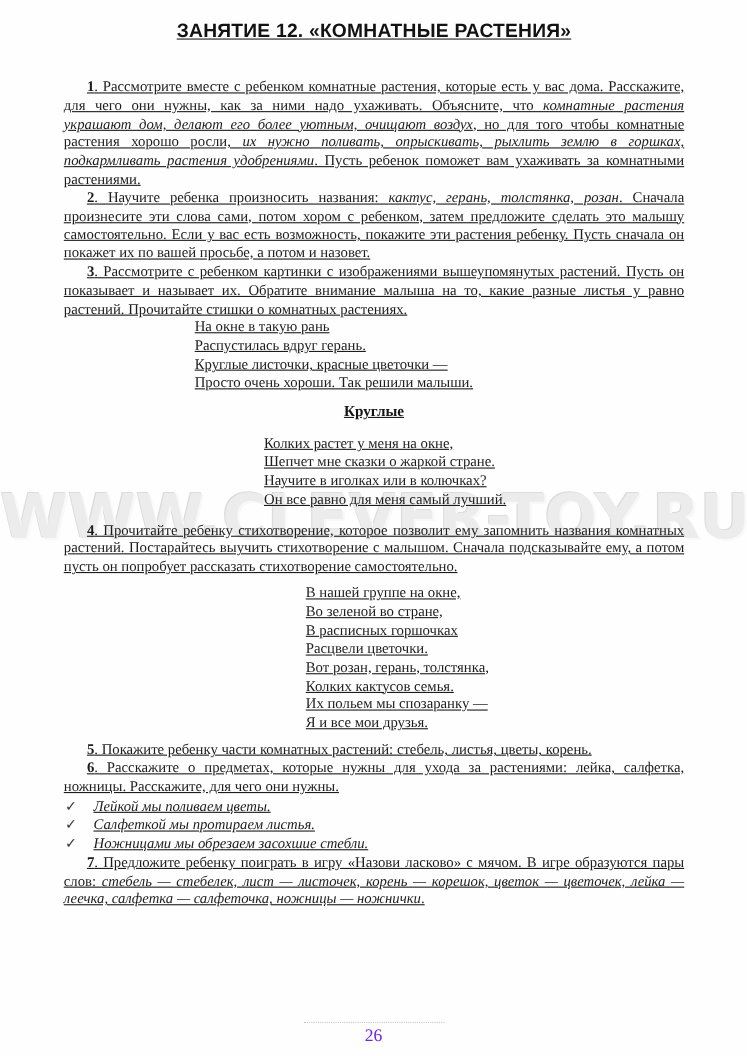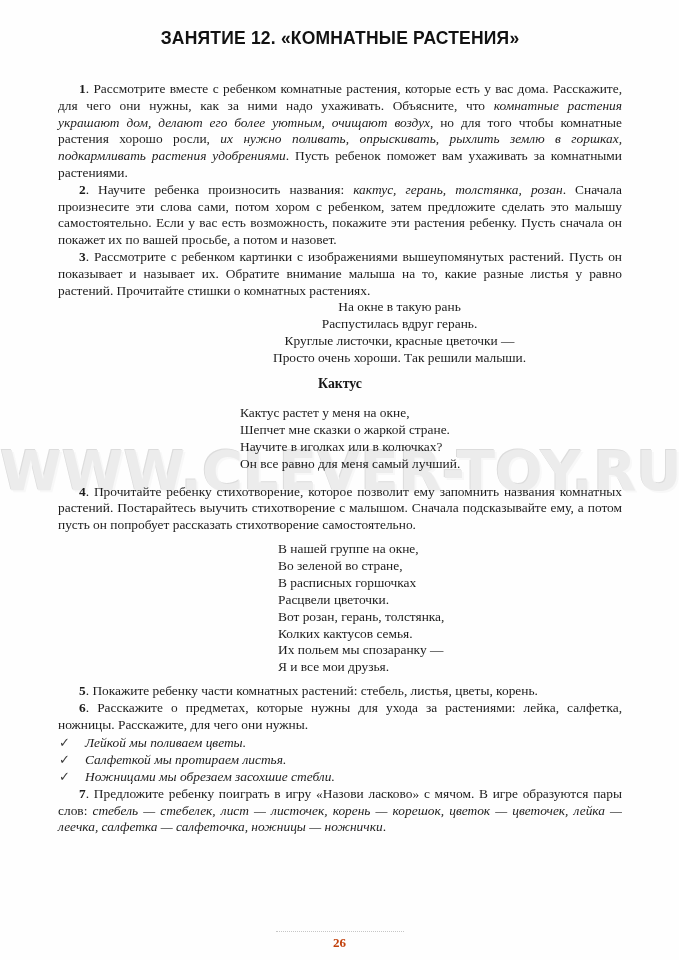--- a/index.html
+++ b/index.html
@@ -11,22 +11,23 @@
   .page {
     position: relative;
     width: 679px;
     height: 960px;
     background: #fefefe;
     overflow: hidden;
   }
   .content {
     position: relative;
     z-index: 1;
-    padding: 28px 57px 0 58px;
+    padding: 18px 57px 0 58px;
     color: #1c1c1c;
+    text-decoration: underline;
   }
   .doc-title {
     margin: 0 0 32px 0;
     font-family: "Liberation Sans", sans-serif;
     font-weight: bold;
     font-size: 17.5px;
     text-align: center;
     letter-spacing: 0.2px;
     color: #121212;
   }
@@ -44,21 +45,21 @@
     font-size: 13.8px;
     font-weight: bold;
     text-align: center;
     color: #161616;
   }
   .poem {
     font-size: 13.4px;
     line-height: 16.9px;
     margin-bottom: 9px;
   }
-  .poem-geran  { margin-left: 119px; text-align: center; }
+  .poem-geran  { margin-left: 119px; }
   .poem-kaktus { margin-left: 182px; margin-bottom: 11px; }
   .poem-group  { margin-left: 220px; margin-top: 7px; margin-bottom: 7px; }
   ul.checklist {
     list-style: none;
     margin: 0;
     padding: 0;
   }
   ul.checklist li {
     position: relative;
     padding-left: 27px;
@@ -98,23 +99,22 @@
     right: 0;
     text-align: center;
   }
   .footer-rule {
     width: 128px;
     margin: 0 auto 3px auto;
     border-top: 1px dotted #c6c6c6;
     height: 0;
   }
   .page-number {
-    font-size: 13px;
-    color: #c2410c;
-    font-weight: bold;
+    font-size: 16px;
+    color: #6d28d9;
   }
 </style>
 </head>
 <body>
 
 <div class="page">
 
   <div class="watermark">WWW.CLEVER-TOY.RU</div>
 
   <div class="content">
@@ -125,23 +125,23 @@
     <p class="body-par"><span class="seg-b">2</span><span>. Научите ребенка произносить названия: </span><span class="seg-i">кактус, герань, толстянка, розан</span><span>. Сначала произнесите эти слова сами, потом хором с ребенком, затем предложите сделать это малышу самостоятельно. Если у вас есть возможность, покажите эти растения ребенку. Пусть сначала он покажет их по вашей просьбе, а потом и назовет.</span></p>
     <p class="body-par"><span class="seg-b">3</span><span>. Рассмотрите с ребенком картинки с изображениями вышеупомянутых растений. Пусть он показывает и называет их. Обратите внимание малыша на то, какие разные листья у равно растений. Прочитайте стишки о комнатных растениях.</span></p>
 
     <div class="poem poem-geran">
         <div class="poem-line">На окне в такую рань</div>
         <div class="poem-line">Распустилась вдруг герань.</div>
         <div class="poem-line">Круглые листочки, красные цветочки —</div>
         <div class="poem-line">Просто очень хороши. Так решили малыши.</div>
       </div>
 
-    <h2 class="poem-heading">Кактус</h2>
+    <h2 class="poem-heading">Круглые</h2>
     <div class="poem poem-kaktus">
-        <div class="poem-line">Кактус растет у меня на окне,</div>
+        <div class="poem-line">Колких растет у меня на окне,</div>
         <div class="poem-line">Шепчет мне сказки о жаркой стране.</div>
         <div class="poem-line">Научите в иголках или в колючках?</div>
         <div class="poem-line">Он все равно для меня самый лучший.</div>
       </div>
 
     <p class="body-par"><span class="seg-b">4</span><span>. Прочитайте ребенку стихотворение, которое позволит ему запомнить названия комнатных растений. Постарайтесь выучить стихотворение с малышом. Сначала подсказывайте ему, а потом пусть он попробует рассказать стихотворение самостоятельно.</span></p>
 
     <div class="poem poem-group">
         <div class="poem-line">В нашей группе на окне,</div>
         <div class="poem-line">Во зеленой во стране,</div>

